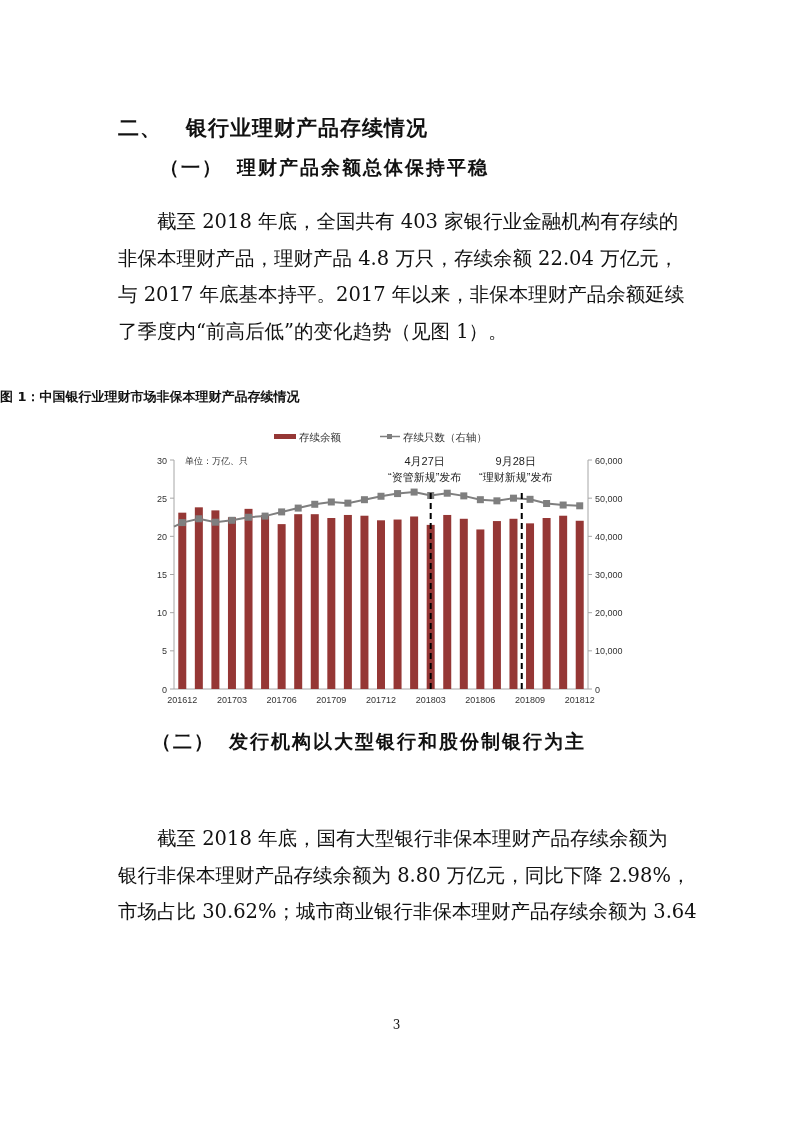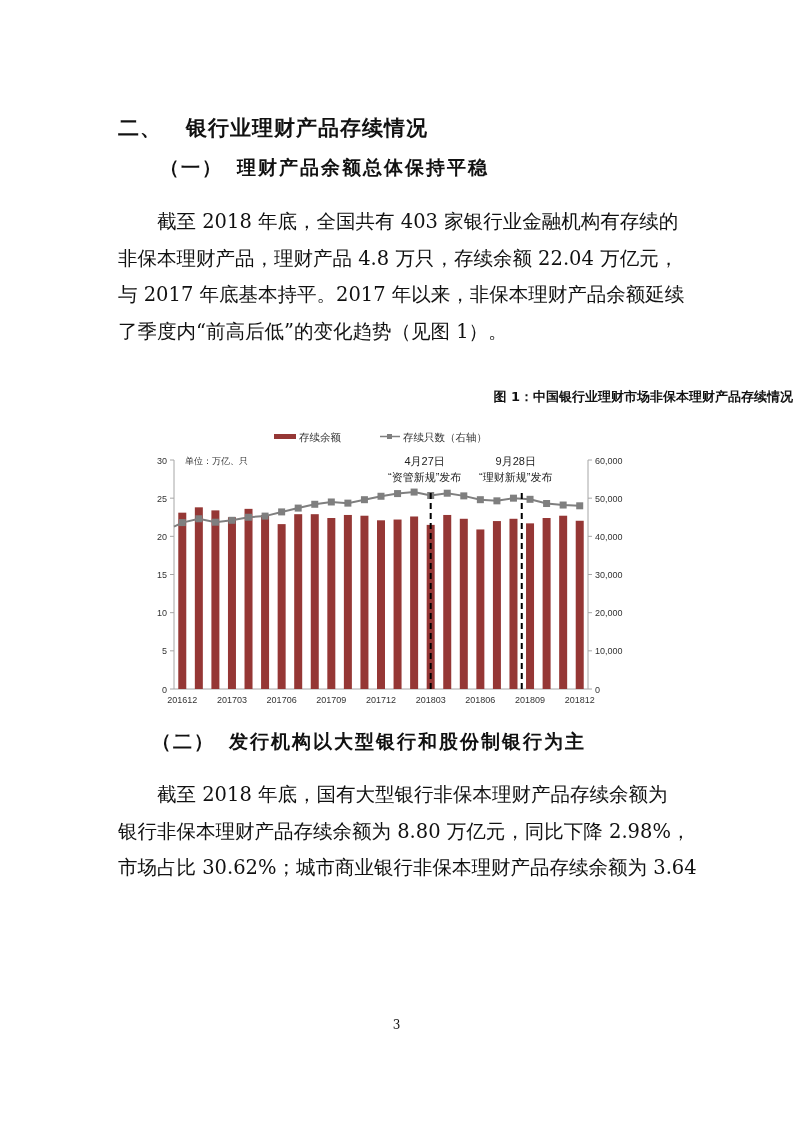--- a/index.html
+++ b/index.html
@@ -7,21 +7,21 @@
          font-family: "DejaVu Serif", "Liberation Serif", serif; color: #111; }
   .h1 { position: absolute; left: 118px; top: 114px; font-family: "DejaVu Sans", "Liberation Sans", sans-serif;
         font-weight: bold; font-size: 21px; letter-spacing: 1px; }
   .h1 .num { margin-right: 24px; }
   .h2 { position: absolute; font-family: "DejaVu Sans", "Liberation Sans", sans-serif;
         font-weight: bold; font-size: 19px; letter-spacing: 2px; }
   .h2 .num { margin-right: 14px; }
   .para { position: absolute; left: 118px; width: 560px; font-size: 19.5px; line-height: 36.5px;
           text-align: justify; }
   .para .ln { display: block; white-space: nowrap; }
-  .fig-title { position: absolute; left: 0; width: 793px; top: 388px; text-align: right;
+  .fig-title { position: absolute; left: 0; width: 793px; top: 388px; text-align: left;
                font-family: "DejaVu Sans", "Liberation Sans", sans-serif; font-weight: bold; font-size: 13px; }
   .chart { position: absolute; left: 144px; top: 420px; }
   .page-num { position: absolute; left: 0; width: 793px; top: 1018px; text-align: center; font-size: 12px; }
 </style>
 </head>
 <body>
 
 <div class="h1">
   <span class="num">二、</span><span>银行业理财产品存续情况</span>
 </div>
@@ -155,18 +155,18 @@
         <text x="371.76" y="61" font-size="11" fill="#222" text-anchor="middle">“理财新规”发布</text>
       </g>
   </svg>
 </div>
 
 <div class="h2" style="left:152px; top:729px;">
   <span class="num">（二）</span><span>发行机构以大型银行和股份制银行为主</span>
 </div>
 
 <div class="para" style="top:777px;">
-  <span class="ln" style="padding-left:39px;">截至 2018 年底，国有大型银行非保本理财产品存续余额为</span>
+  <span class="ln" style="padding-left:39px;margin-top:44px;">截至 2018 年底，国有大型银行非保本理财产品存续余额为</span>
   <span class="ln">银行非保本理财产品存续余额为 8.80 万亿元，同比下降 2.98%，</span>
   <span class="ln">市场占比 30.62%；城市商业银行非保本理财产品存续余额为 3.64</span>
 </div>
 
 <div class="page-num">3</div>
 
 </body></html>

